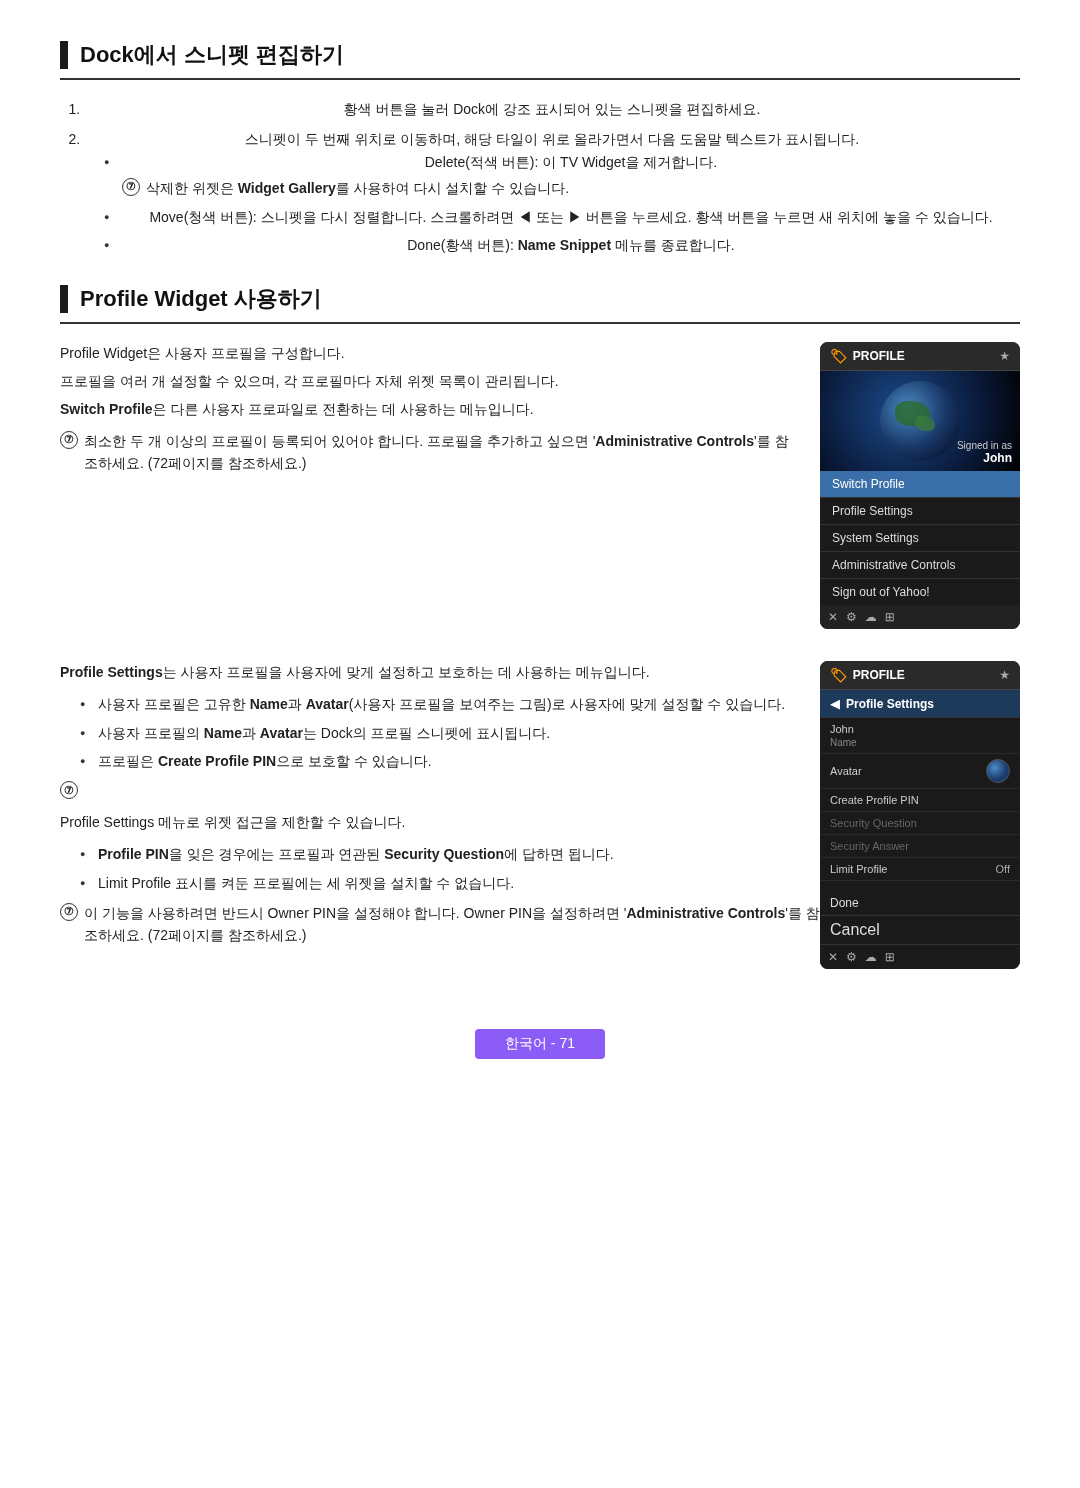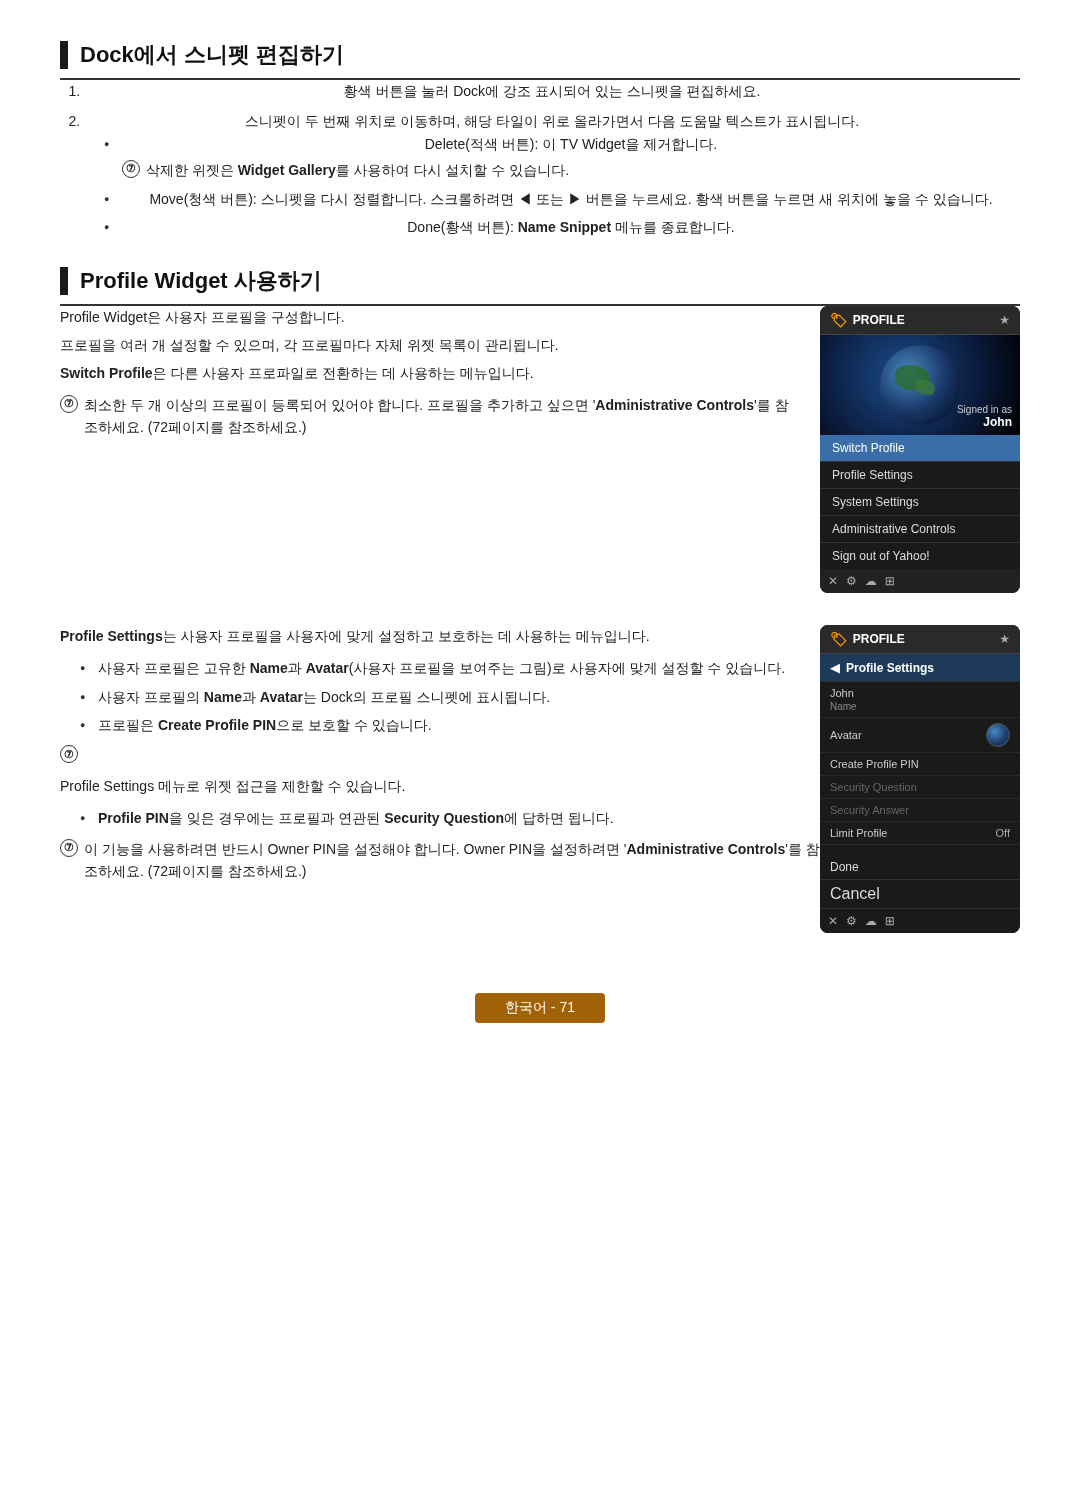--- a/index.html
+++ b/index.html
@@ -12,20 +12,21 @@
       color: #222;
       padding: 40px 60px 60px 60px;
     }
 
     
     .section-heading {
       display: flex;
       align-items: center;
       border-bottom: 2px solid #333;
       padding-bottom: 8px;
+      margin-bottom: 18px;
     }
     .section-heading .bar {
       width: 8px;
       height: 28px;
       background: #1a1a1a;
       margin-right: 12px;
       flex-shrink: 0;
     }
     .section-heading h2 {
       font-size: 22px;
@@ -308,21 +309,21 @@
       margin-bottom: 8px;
     }
 
     
     .page-footer {
       margin-top: 60px;
       text-align: center;
     }
     .page-number-box {
       display: inline-block;
-      background: #a16207;
+      background: #8b5cf6;
       color: #fff;
       padding: 6px 30px;
       font-size: 14px;
       border-radius: 4px;
     }
 
     b, strong { font-weight: bold; }
   </style>
 </head>
 <body>
@@ -425,20 +426,23 @@
         <div class="note" style="margin-left:0; margin-bottom:12px;">
           <span class="note-icon">⑦</span>
         </div>
 
         <p style="margin-bottom:8px;">Profile Settings 메뉴로 위젯 접근을 제한할 수 있습니다.</p>
 
         <ul class="bullet-list">
           <li>
             <b>Profile PIN</b>을 잊은 경우에는 프로필과 연관된 <b>Security Question</b>에 답하면 됩니다.
           </li>
+          <li>
+            Limit Profile 표시를 켜둔 프로필에는 세 위젯을 설치할 수 없습니다.
+          </li>
         </ul>
 
         <div class="note" style="margin-left:0;">
           <span class="note-icon">⑦</span>
           <span>이 기능을 사용하려면 반드시 Owner PIN을 설정해야 합니다. Owner PIN을 설정하려면 '<b>Administrative Controls</b>'를 참조하세요. (72페이지를 참조하세요.)</span>
         </div>
       </div>
 
       <div class="widget-mockup">
         <div class="widget-box2">

